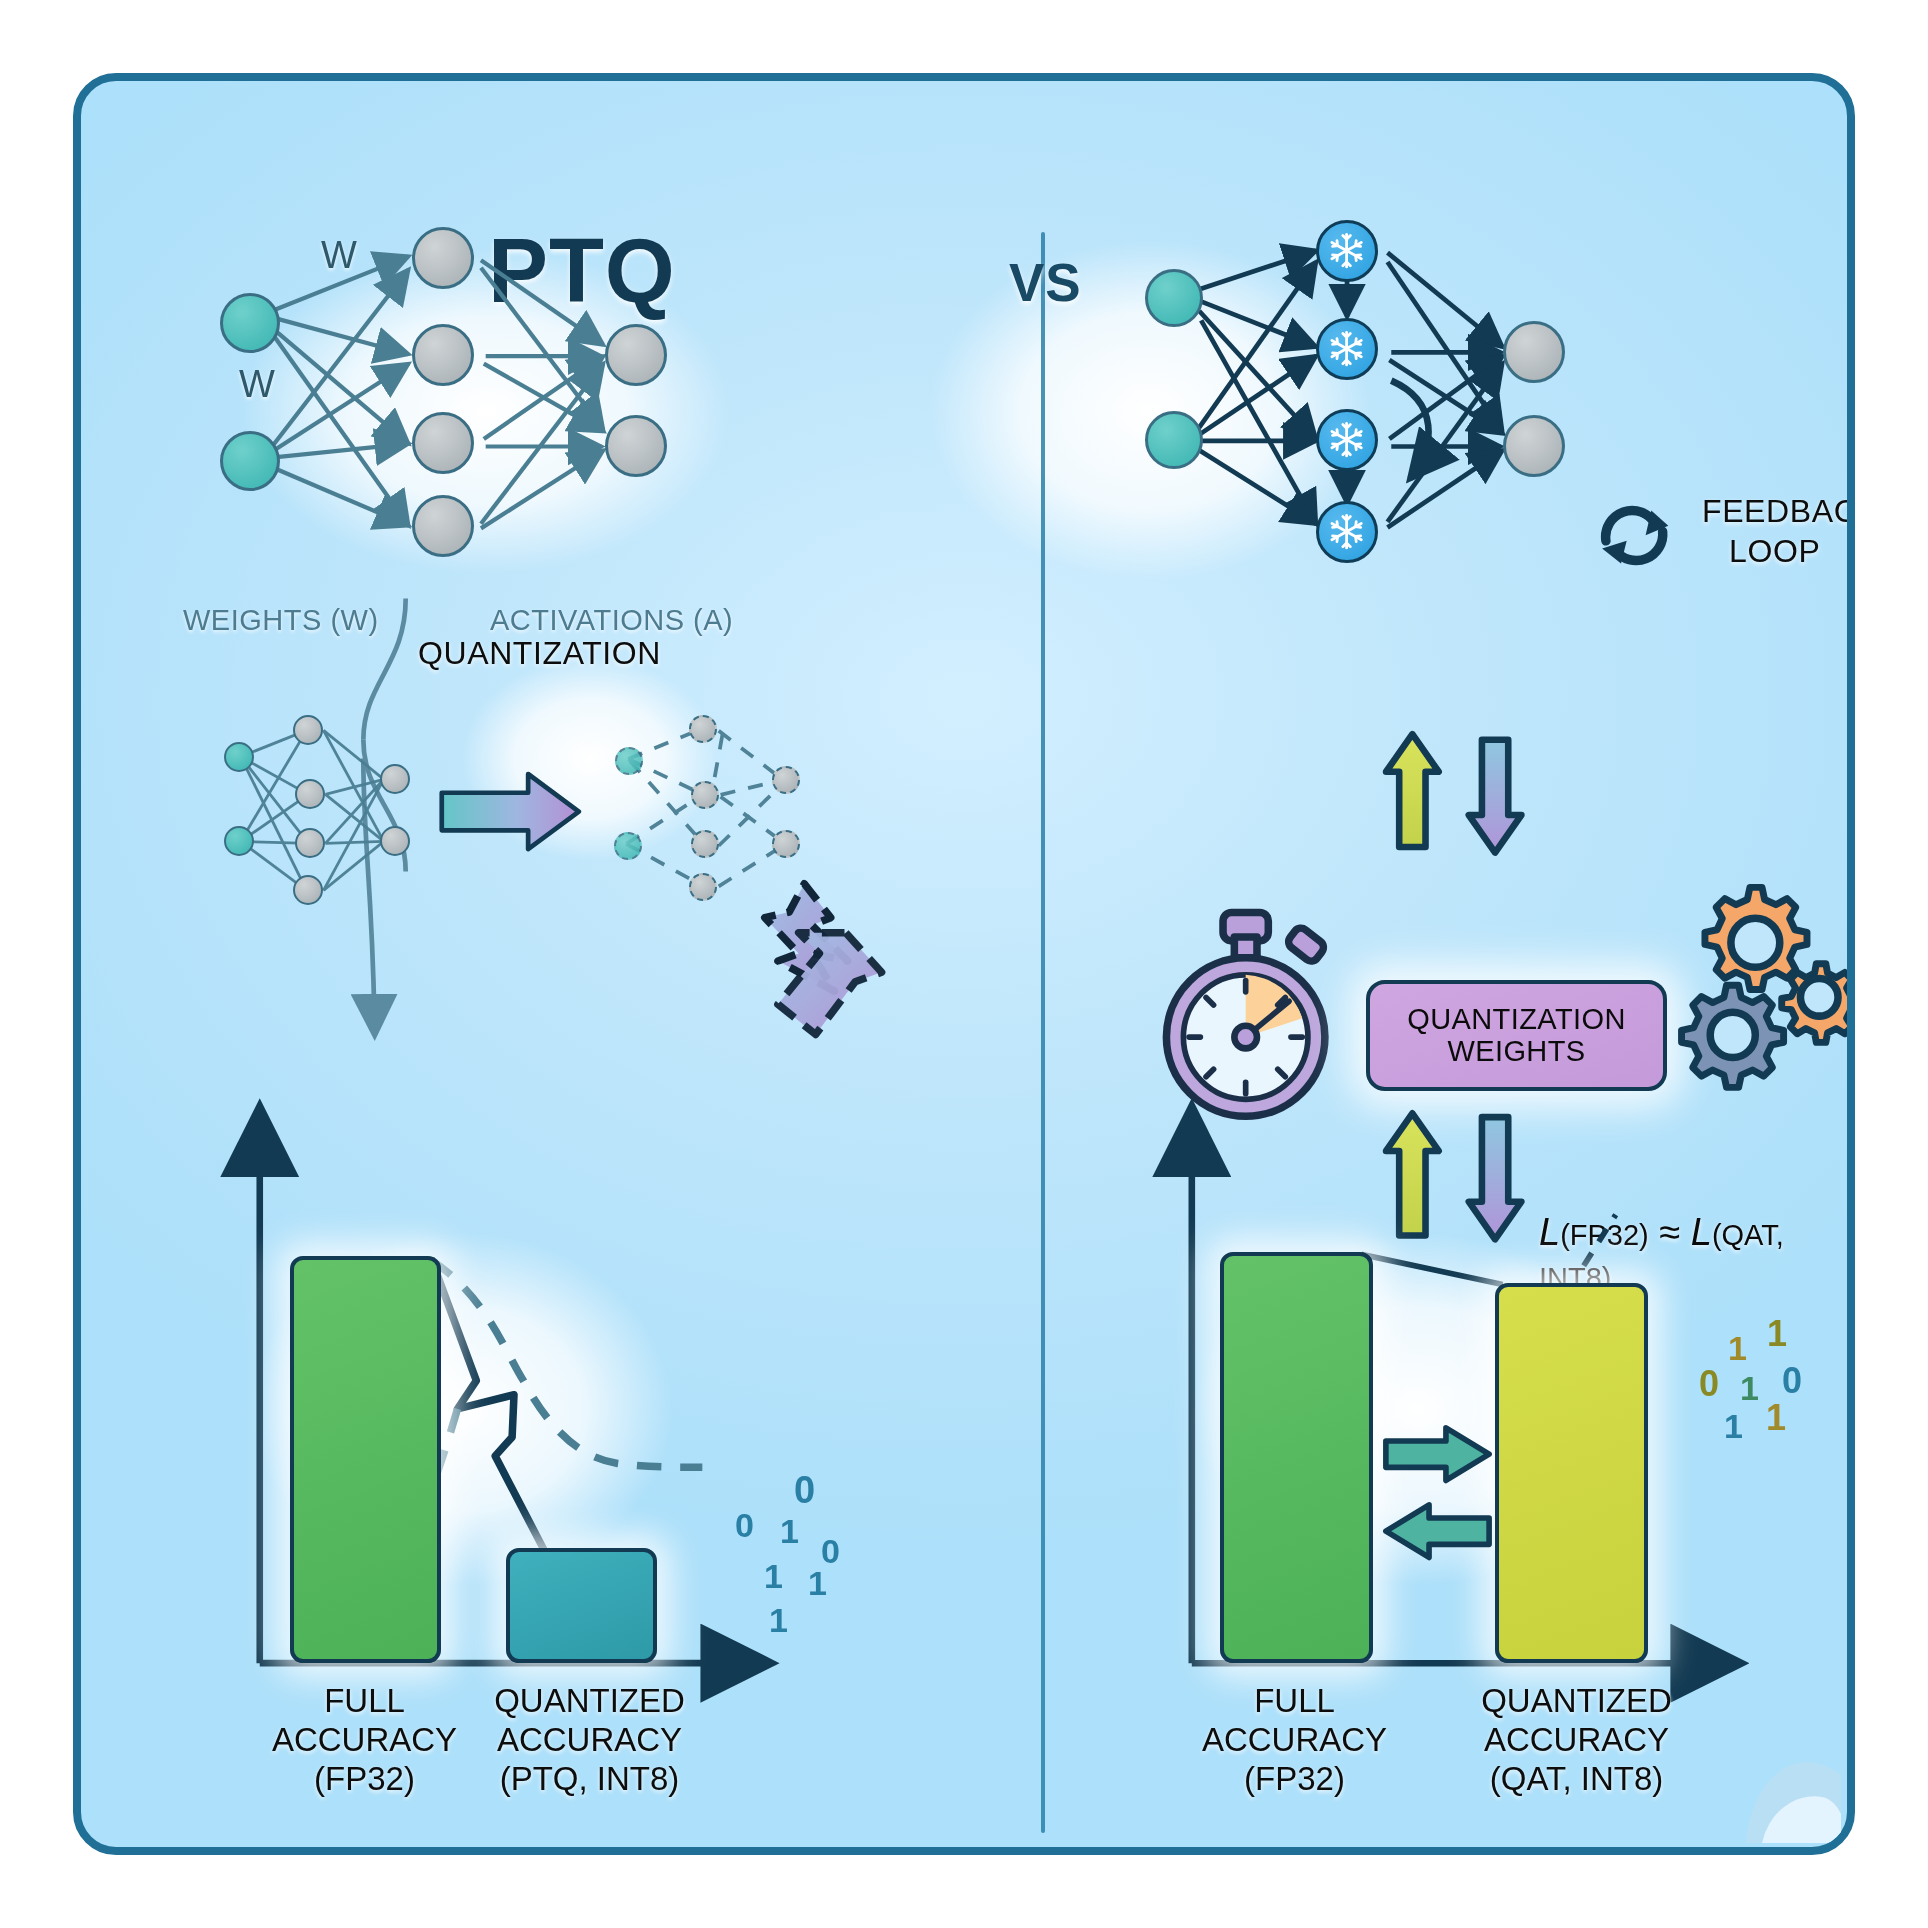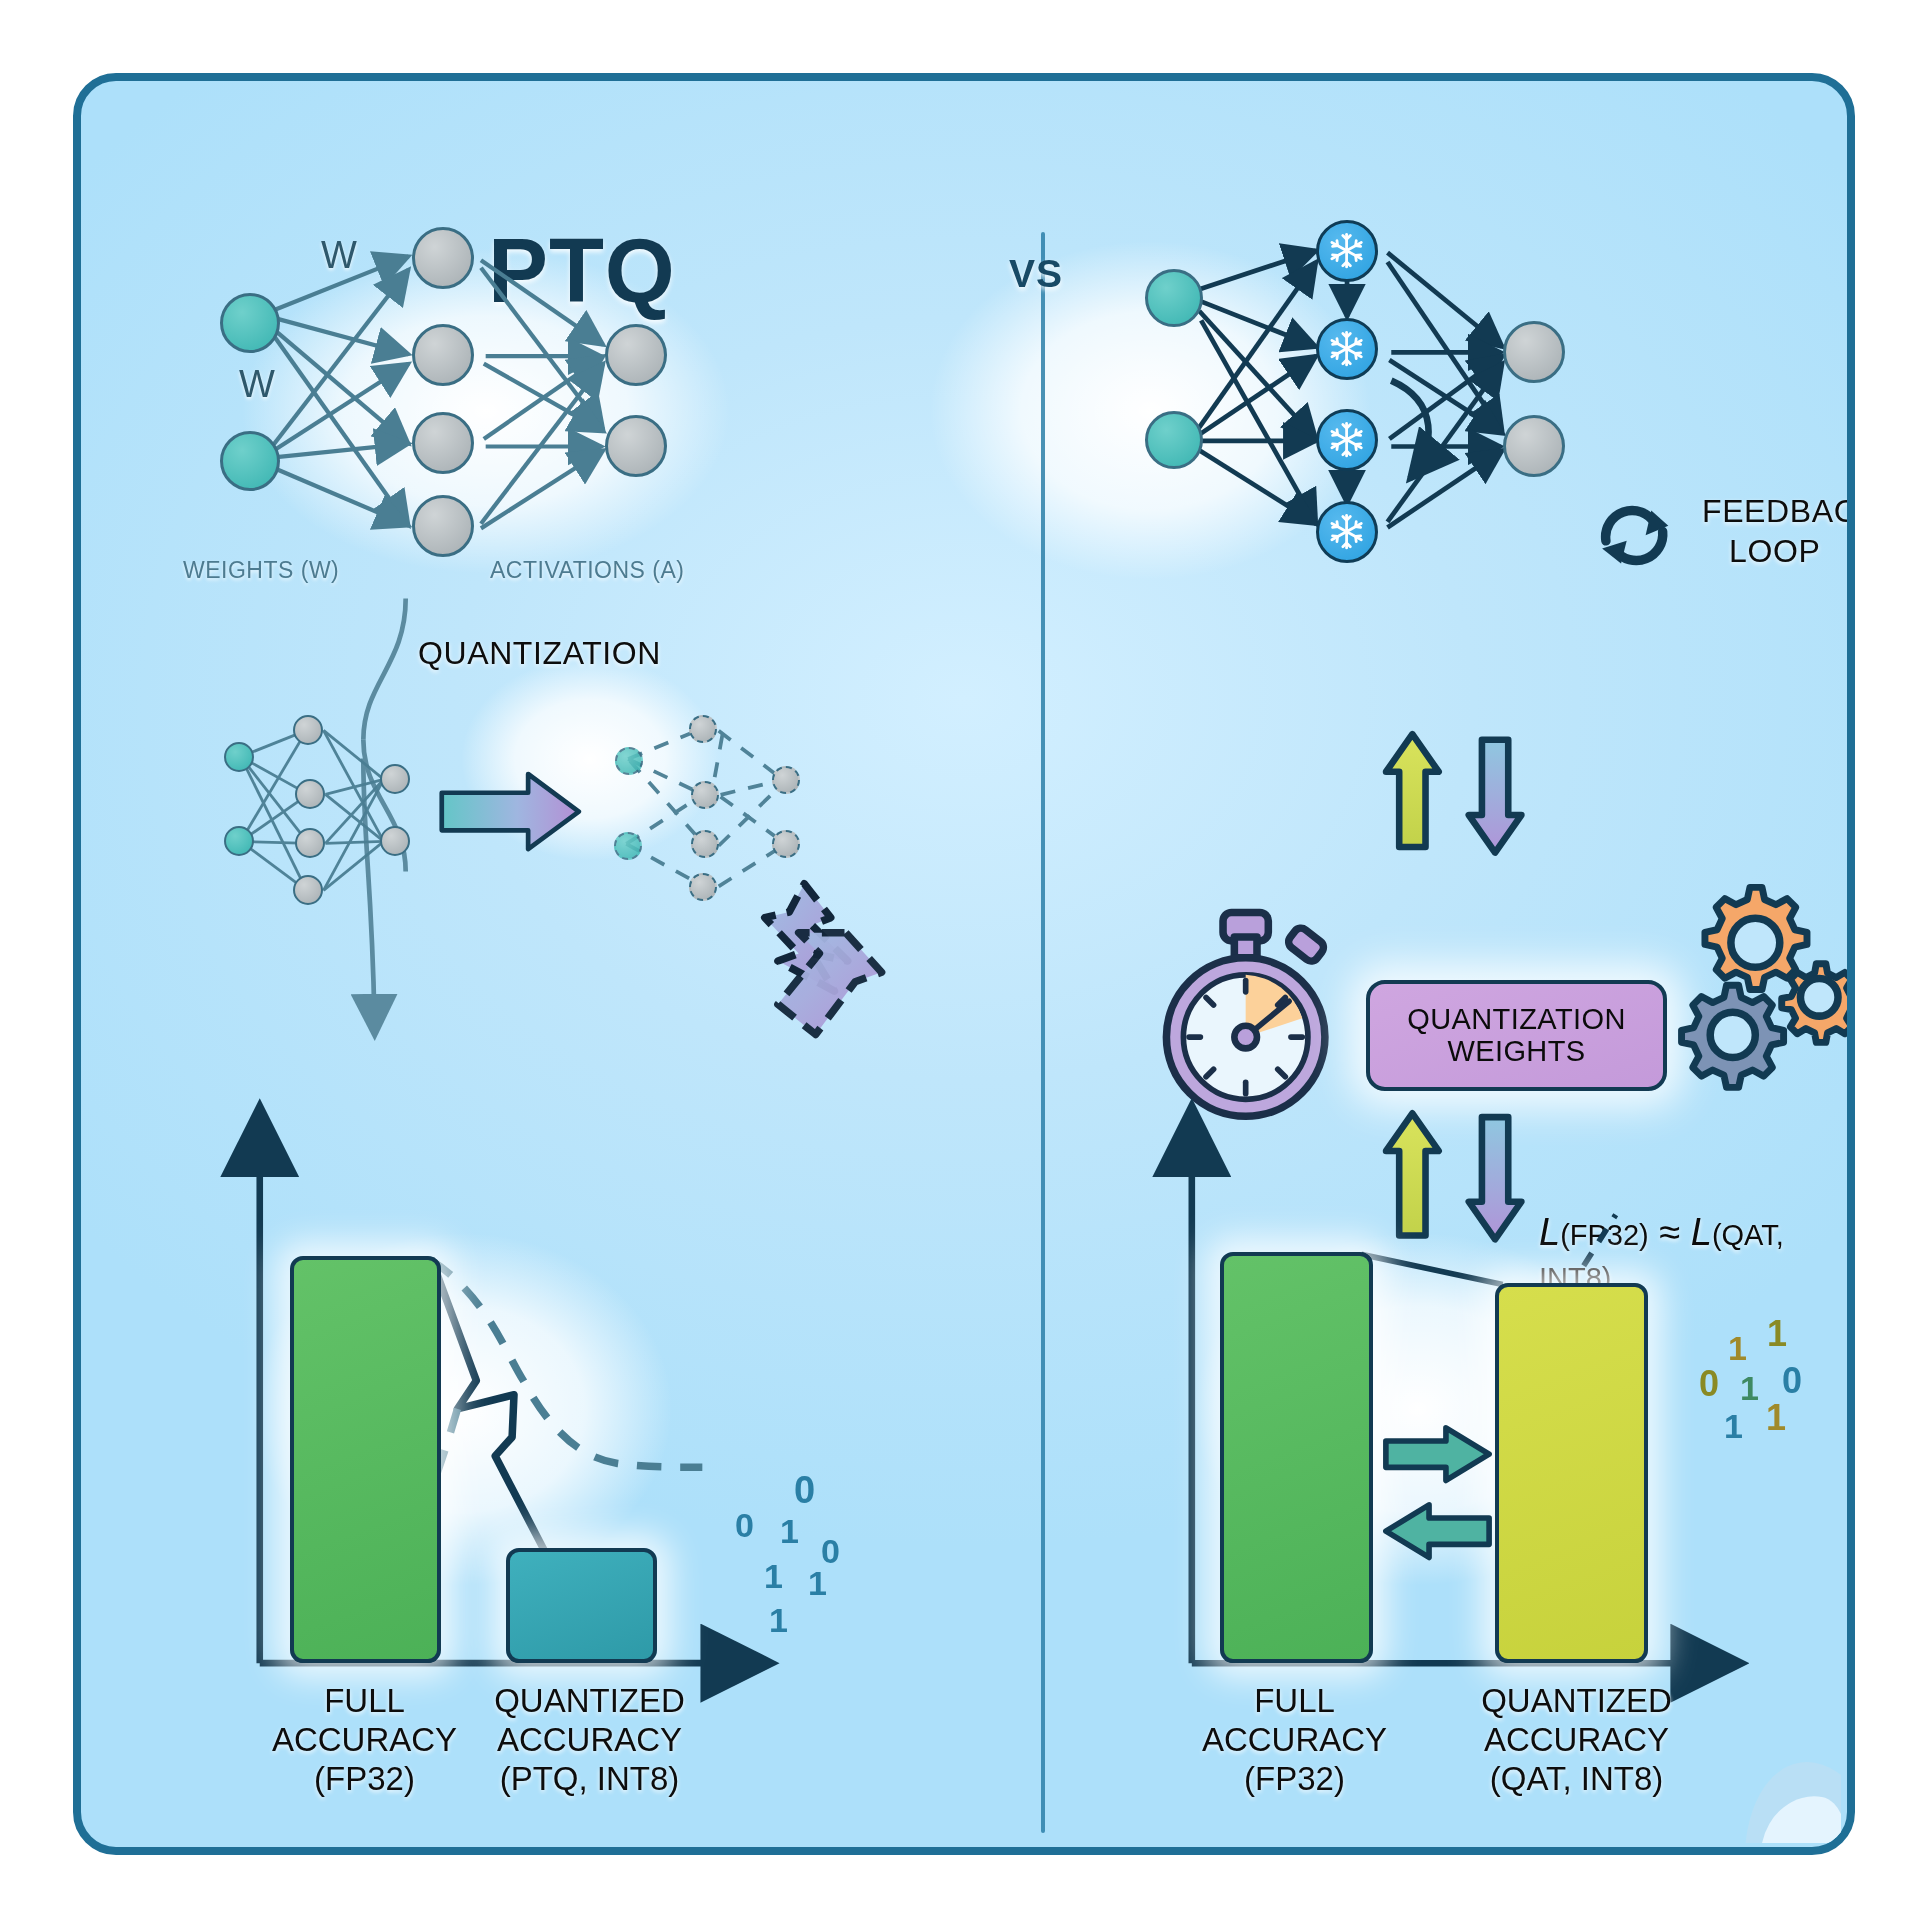--- a/index.html
+++ b/index.html
@@ -24,37 +24,37 @@
   #corner{position:absolute;right:5.6px;bottom:3.8px;width:104px;height:90px;overflow:hidden;}
   #corner .c1{position:absolute;right:-38px;bottom:-32px;width:141px;height:113px;background:#b9dff5;border-radius:50% 50% 0 0 / 100% 100% 0 0;transform:rotate(-8deg);}
   #corner .c2{position:absolute;right:-9.4px;bottom:-9.4px;width:85px;height:58px;background:#e4f4fe;border-radius:60% 40% 0 0/100% 100% 0 0;transform:rotate(10deg);}
 
   
   #divider{position:absolute;left:960px;top:151px;width:3.8px;height:1601px;background:#2b7fa8;opacity:.85;border-radius:2.8px;}
 
   .title{position:absolute;font-weight:bold;color:#123a52;letter-spacing:0.9px;
          text-shadow:0 2.8px 5.6px rgba(255,255,255,.85);}
   #ptq-title{left:407px;top:139px;font-size:90px;}
-  #vs-title{left:928px;top:171px;font-size:39px;font-weight:bold;color:#184a66;}
+  #vs-title{left:928px;top:171px;font-size:53px;font-weight:bold;color:#184a66;}
   #qat-title{left:1318px;top:139px;font-size:90px;}
 
   
   .nn{position:absolute;}
   .node{position:absolute;border-radius:50%;box-sizing:border-box;
         border:3.8px solid #3a6e84;}
   .node.teal{background:radial-gradient(circle at 35% 30%,#6fd0cb,#38b3b0);}
   .node.grey{background:radial-gradient(circle at 35% 30%,#cfd4d6,#a5adb1);}
   .node.frz{background:radial-gradient(circle at 35% 30%,#56b9ee,#2aa0e0);border-color:#0f3c56;
             display:flex;align-items:center;justify-content:center;color:#ffffff;}
   .node.frz svg{width:70%;height:70%;}
 
   svg.edges{position:absolute;left:0;top:0;overflow:visible;pointer-events:none;}
 
-  .nlabel{position:absolute;color:#4d7b90;font-size:23px;letter-spacing:0.5px;
-          text-shadow:0 1.9px 3.8px rgba(255,255,255,.8);}
+  .nlabel{position:absolute;color:#4d7b90;font-size:29px;letter-spacing:0.5px;
+          text-shadow:0 1.9px 3.8px rgba(255,255,255,.8);margin-top:47px;}
   .wlabel{position:absolute;color:#2e586c;font-size:38px;
           text-shadow:0 1.9px 3.8px rgba(255,255,255,.8);}
 
   .blk{position:absolute;color:#0d0d0d;font-size:32px;letter-spacing:0.6px;
        text-shadow:0 1.9px 4.7px rgba(255,255,255,.9);}
 
   
   .chart{position:absolute;}
   .bar{position:absolute;border:4.7px solid #123a52;border-radius:13px;box-sizing:border-box;
        box-shadow:0 0 32px 15px rgba(255,255,255,.75);}

